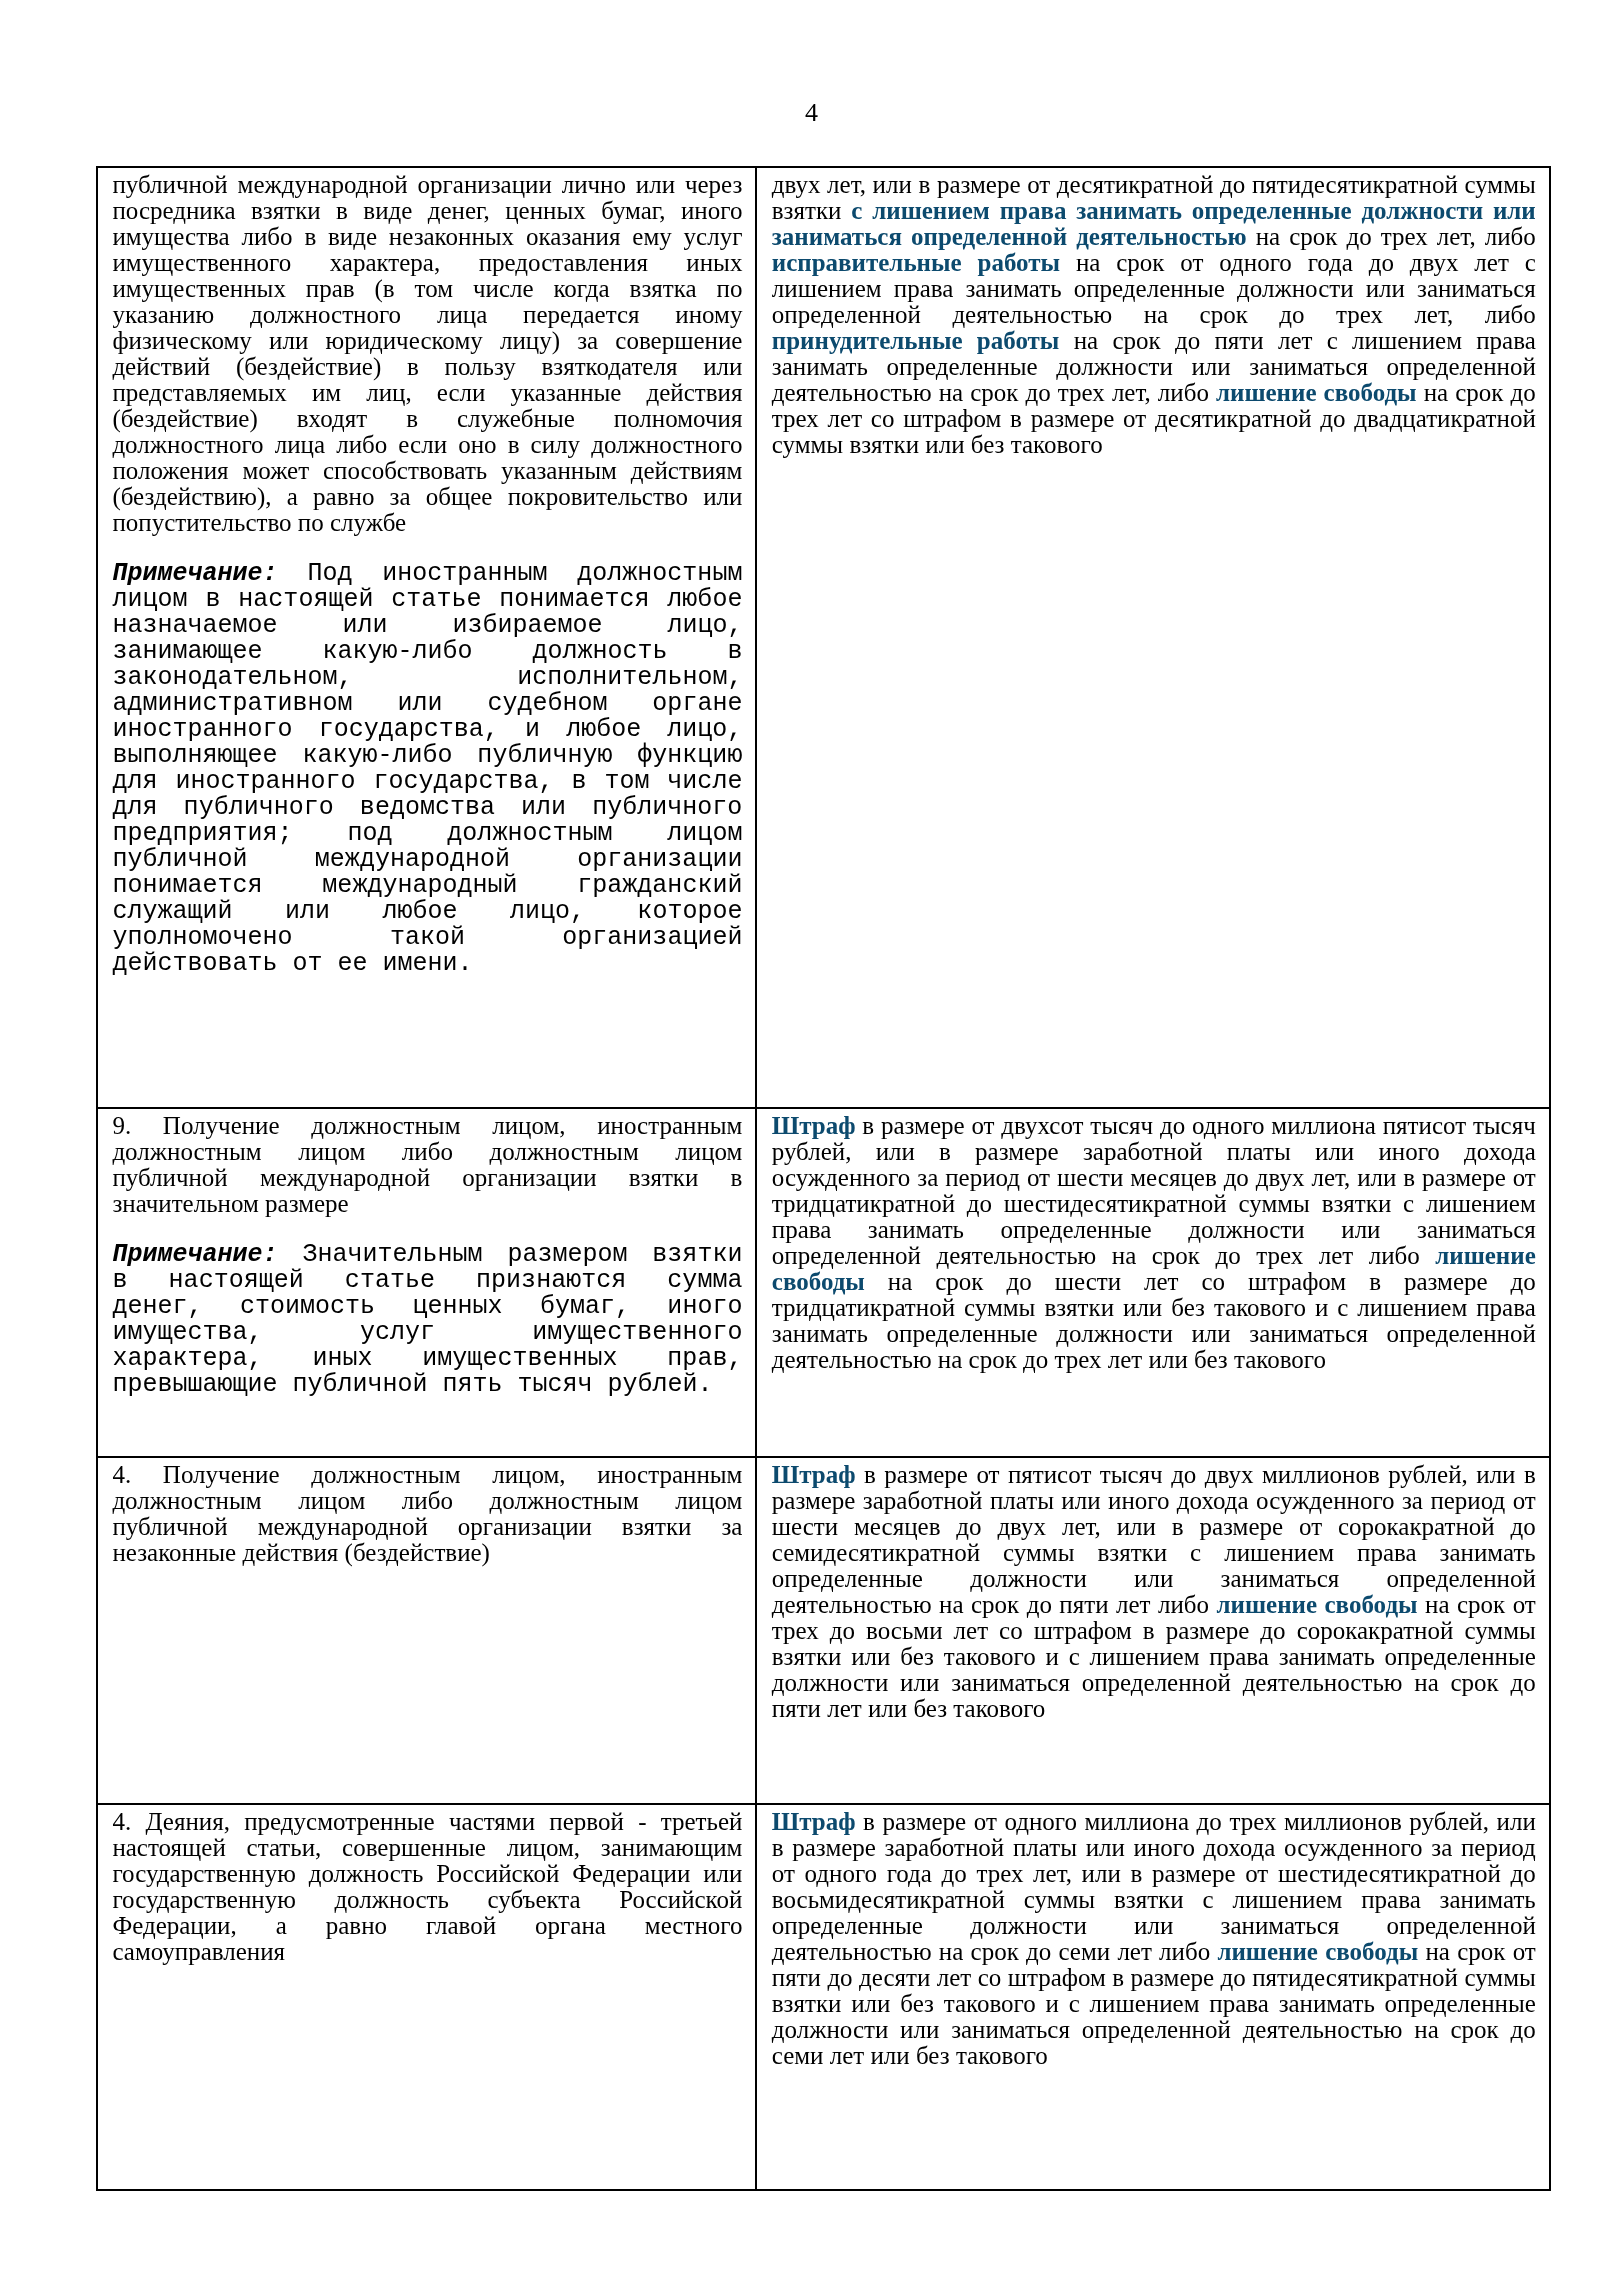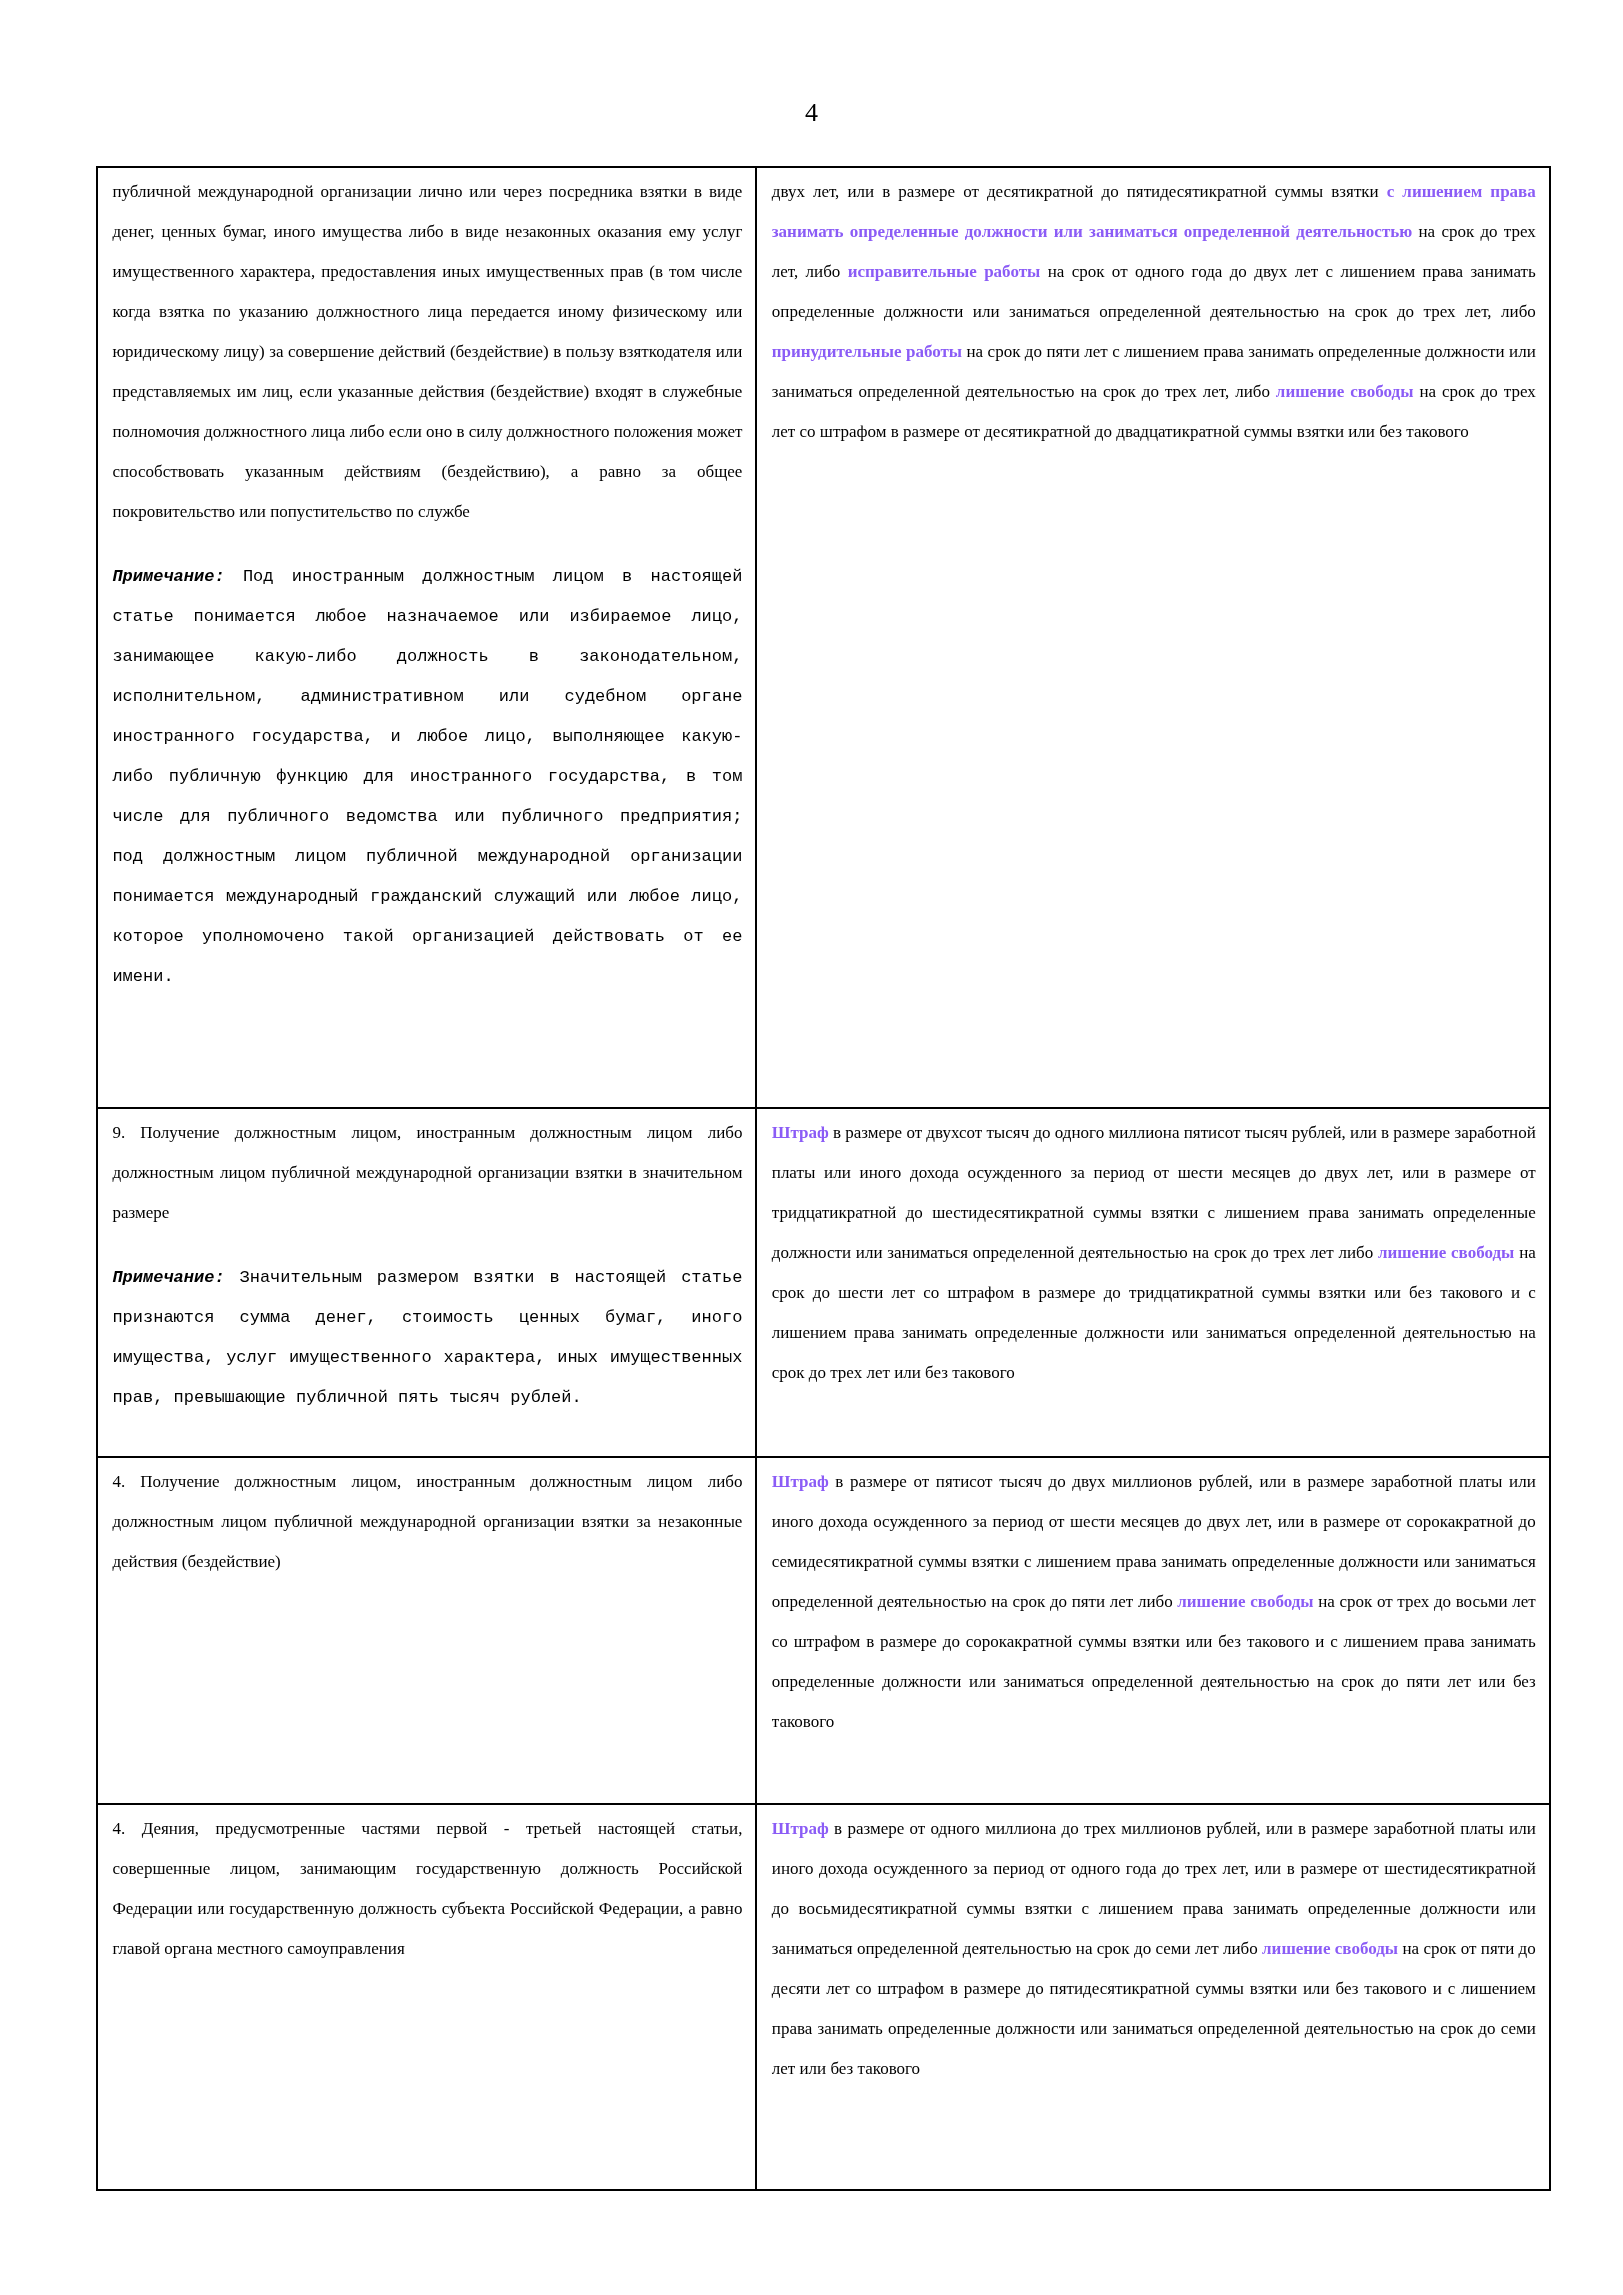--- a/index.html
+++ b/index.html
@@ -3,24 +3,24 @@
 <meta charset="utf-8">
 <style>
   html, body { margin: 0; padding: 0; background: #ffffff; }
   body { width: 1623px; height: 2295px; position: relative; overflow: hidden;
          font-family: "Liberation Serif", "DejaVu Serif", serif; color: #000; }
   .page-number { position: absolute; top: 97px; left: 0; width: 1623px; text-align: center;
                  font-size: 26px; line-height: 31px; }
   table.penalties { position: absolute; left: 96px; top: 166px; width: 1451px;
                     border-collapse: collapse; table-layout: fixed; }
   table.penalties td { border: 2.6px solid #000; vertical-align: top; padding: 3.9px 13px 6.5px 14.4px;
-                       font-size: 17px; line-height: 40px; text-align: justify; }
+                       font-size: 25px; line-height: 26px; text-align: justify; }
   td.col-left { width: 630px; }
   td.col-right { width: 764px; }
-  .red { color: #8b5cf6; font-weight: bold; }
+  .red { color: #0c4a6e; font-weight: bold; }
   .note-label { font-weight: bold; font-style: italic; }
   .para { margin: 0; }
   .para + .para { margin-top: 25px; font-family: Liberation Mono, monospace; }
   tr.r1 td { height: 929px; }
   tr.r2 td { height: 336px; }
   tr.r3 td { height: 335px; }
   tr.r4 td { height: 373px; border-radius: 15px; }
 </style>
 </head>
 <body>

